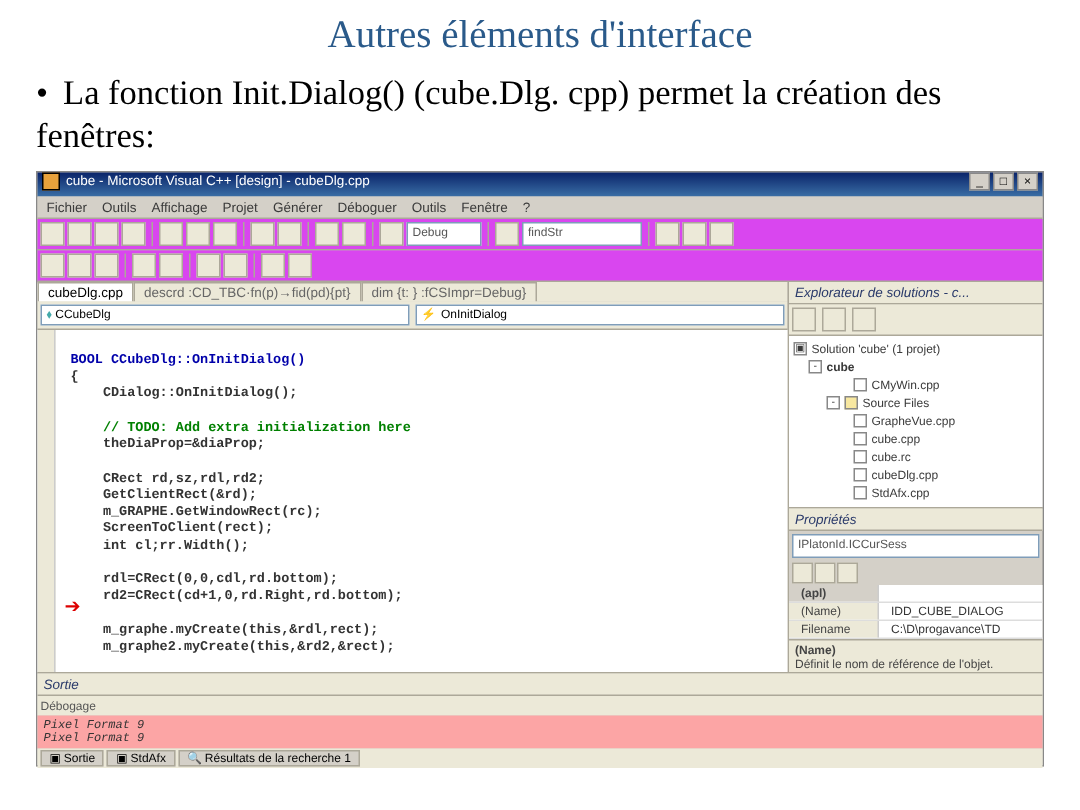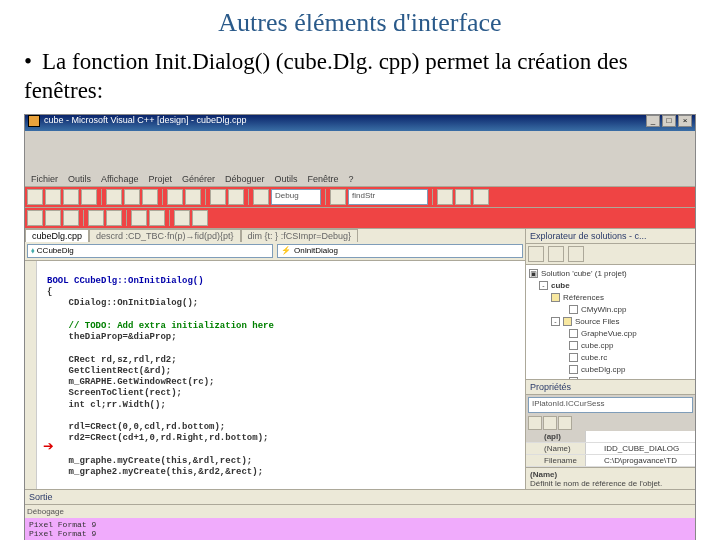--- a/index.html
+++ b/index.html
@@ -6,56 +6,56 @@
 body { width: 720px; height: 540px; background: #fff; font-family: Arial, sans-serif; overflow: hidden; }
 .slide { padding: 8px 24px; }
 .title { text-align: center; font-family: "Times New Roman", serif; font-size: 26px; color: #2a5a8a; margin-bottom: 10px; }
 .bullet { font-family: "Times New Roman", serif; font-size: 23px; color: #000; margin-left: 0; line-height: 1.25; }
 .bullet::before { content: "•"; margin-right: 10px; }
 .ide-wrap { margin-top: 8px; border: 1px solid #888; background: #d4d0c8; font-size: 9px; }
 .titlebar { background: linear-gradient(#0a246a, #3a6ea5); color: #fff; display: flex; align-items: flex-start; height: 16px; padding: 0 3px; }
 .titlebar .icon { width: 12px; height: 12px; background: #e8a23c; margin-right: 4px; border: 1px solid #000; }
 .titlebar .wbtns { margin-left: auto; display: flex; gap: 2px; }
 .wbtn { width: 14px; height: 12px; background: #d4d0c8; border: 1px solid #888; font-size: 8px; line-height: 10px; text-align: center; color: #000; }
-.menubar { background: #d4d0c8; display: flex; gap: 10px; padding: 2px 6px; font-size: 9px; color: #3a3a3a; border-bottom: 1px solid #aca899; margin-top: 41px; }
-.toolbars { display: flex; background: #ef4444; border-bottom: 1px solid #aca899; padding: 2px; gap: 2px; flex-wrap: wrap; }
+.menubar { background: #d4d0c8; display: flex; gap: 10px; padding: 2px 6px; font-size: 9px; color: #3a3a3a; border-bottom: 1px solid #aca899; }
+.toolbars { display: flex; background: #d946ef; border-bottom: 1px solid #aca899; padding: 2px; gap: 2px; flex-wrap: wrap; }
 .tb-btn { width: 16px; height: 16px; background: #ece9d8; border: 1px solid #aca899; }
 .tb-combo { height: 16px; min-width: 50px; background: #fff; border: 1px solid #7f9db9; font-size: 8px; padding: 1px 3px; color: #555; }
 .tb-sep { width: 1px; background: #aca899; margin: 0 2px; }
 .main { display: flex; height: 260px; justify-content: center; }
 .left-col { flex: 1; display: flex; flex-direction: column; }
 .nav-row { background: #ece9d8; border-bottom: 1px solid #aca899; display: flex; gap: 4px; padding: 2px; }
 .editor-tabs { display: flex; background: #ece9d8; }
 .etab { background: #fff; border: 1px solid #aca899; border-bottom: none; padding: 1px 6px; font-size: 9px; }
 .etab.inactive { background: #ece9d8; color: #666; }
 .editor-hdr { display: flex; gap: 4px; padding: 2px; background: #ece9d8; border-bottom: 1px solid #aca899; }
 .editor-combo { flex: 1; background: #fff; border: 1px solid #7f9db9; font-size: 8px; padding: 1px 3px; display: flex; align-items: center; }
 .code-area { background: #fff; flex: 1; overflow: hidden; position: relative; padding: 4px 8px; font-family: "Courier New", monospace; font-size: 9px; line-height: 1.25; color: #333; }
 .code-area .bar { position: absolute; left: 0; top: 0; bottom: 0; width: 12px; background: #ece9d8; border-right: 1px solid #ccc; }
 .code-content { margin-left: 14px; white-space: pre; font-weight: bold; }
 .code-green { color: #008000; }
 .code-blue { color: #0000aa; }
 .arrow { position: absolute; left: 18px; bottom: 30px; color: #d00; font-size: 18px; font-weight: bold; }
 .right-col { width: 170px; display: flex; flex-direction: column; border-left: 1px solid #aca899; }
-.panel-title { background: #ece9d8; color: #2a3a6a; font-size: 9px; padding: 2px 4px; border-bottom: 1px solid #aca899; }
+.panel-title { background: #ece9d8; color: #2a3a6a; font-size: 9px; padding: 2px 4px; border-bottom: 1px solid #aca899; font-style: italic; }
 .tree { background: #fff; flex: 1; padding: 3px; font-size: 8px; color: #3a3a3a; overflow: hidden; }
 .tree-row { display: flex; align-items: center; gap: 3px; height: 12px; }
 .tree-ico { width: 9px; height: 9px; border: 1px solid #888; font-size: 7px; line-height: 7px; text-align: center; }
 .tree-folder { background: #f8e8a0; }
 .tree-file { background: #fff; }
 .props-panel { height: 110px; display: flex; flex-direction: column; border-top: 1px solid #aca899; }
 .props-grid { background: #fff; flex: 1; font-size: 8px; overflow: hidden; }
 .prow { display: flex; border-bottom: 1px solid #ddd; }
-.prow > div { padding: 1px 18px; }
+.prow > div { padding: 1px 8px; }
 .pk { width: 60px; background: #ece9d8; border-right: 1px solid #ccc; color: #444; }
 .pv { flex: 1; color: #333; }
 .prow.section .pk { background: #d4d0c8; font-weight: bold; }
 .bottom-panels { display: flex; background: #d4d0c8; height: 62px; border-top: 1px solid #aca899; }
 .bp-left { flex: 1; display: flex; flex-direction: column; }
-.bp-output { background: #f0abfc; flex: 1; padding: 2px 4px; font-size: 8px; font-family: "Courier New", monospace; color: #333; }
+.bp-output { background: #fca5a5; flex: 1; padding: 2px 4px; font-size: 8px; font-family: "Courier New", monospace; color: #333; font-style: italic; }
 .tabstrip { display: flex; background: #ece9d8; gap: 2px; padding: 1px 2px; font-size: 8px; }
 .tabstrip .tab { background: #d4d0c8; border: 1px solid #aca899; padding: 0 5px; display: flex; align-items: center; gap: 2px; }
 .statusbar { background: #d4d0c8; border-top: 1px solid #aca899; display: flex; font-size: 8px; padding: 2px 4px; color: #444; }
 .statusbar .cell { margin-left: auto; display: flex; gap: 14px; }
 .desc-box { background: #ece9d8; border-top: 1px solid #aca899; padding: 2px 4px; font-size: 8px; color: #444; height: 22px; }
 .combo-lightning { color: #c90; margin-right: 3px; }
 </style>
 </head>
 <body>
 
@@ -175,24 +175,20 @@
           <div class="tb-btn"></div>
         </div>
         <div class="tree">
           <div class="tree-row">
               <span class="tree-ico">▣</span>
               <span>Solution 'cube' (1 projet)</span>
             </div>
           <div class="tree-row" style="padding-left:10px">
               <span class="tree-ico">-</span>
               <b>cube</b>
-            </div>
-          <div class="tree-row" style="padding-left:22px">
-              <span class="tree-ico tree-folder"></span>
-              <span>Références</span>
             </div>
           <div class="tree-row" style="padding-left:40px">
               <span class="tree-ico tree-file"></span>
               <span>CMyWin.cpp</span>
             </div>
           <div class="tree-row" style="padding-left:22px">
               <span class="tree-ico">-</span>
               <span class="tree-ico tree-folder"></span>
               <span>Source Files</span>
             </div>

